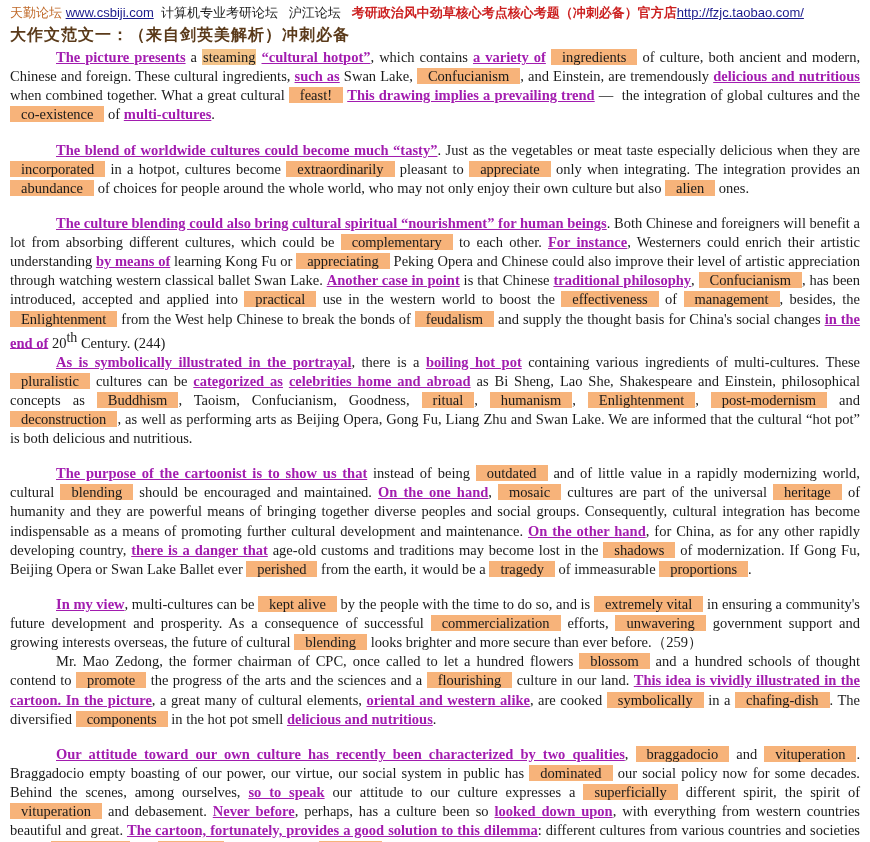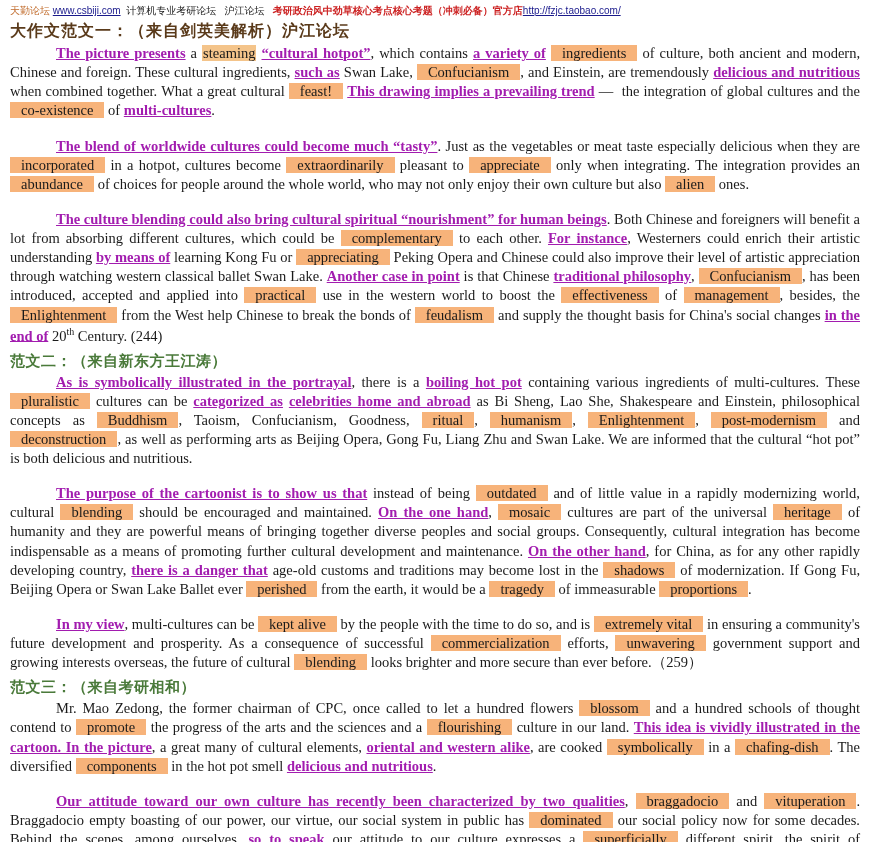--- a/index.html
+++ b/index.html
@@ -9,21 +9,21 @@
     font-family:"Liberation Serif", serif;
     font-size:14.5px;
     color:#1a1a1a;
     overflow:hidden;
   }
   .page{padding:4px 10px 0 10px;box-sizing:border-box;width:870px;}
 
   
   .banner{
     font-family:"Liberation Sans", sans-serif;
-    font-size:10px;
+    font-size:13px;
     white-space:nowrap;
     color:#c06a2a;
     letter-spacing:0px;
     margin-bottom:3px;
   }
   .banner .b1{color:#c06a2a;}
   .banner .b3{color:#1a1a1a;}
   .banner .b4{color:#1a1a1a;}
   .banner .b5{color:#cc2222;font-weight:bold;}
   .banner .b7{color:#1a1a8c;text-decoration:underline;}
@@ -49,56 +49,54 @@
     line-height:1.32;
     text-indent:0;
   }
   p.para + p.para{margin-top:16px;}
   .ind{display:inline-block;width:46px;}
 
   
   .hl{background:#f4c48a;padding:0 1px;}
   .hl-o{background:#f7b37a;padding:0 11px;}
   .u-blue{color:#a21caf;font-weight:bold;text-decoration:underline;}
-  .sup{font-size:10px;vertical-align:super;}
+  .sup{font-size:14px;vertical-align:super;}
 </style>
 </head>
 <body>
 
 <div class="page">
 
   <div class="banner">
     <span class="b1">天勤论坛 <span style="color:#1a1a8c;text-decoration:underline;">www.csbiji.com</span></span>
     <span class="b3">&nbsp;计算机专业考研论坛</span>
     <span class="b4">&nbsp;&nbsp;沪江论坛</span>
     <span class="b5">&nbsp;&nbsp;考研政治风中劲草核心考点核心考题（冲刺必备）官方店</span><span class="b7">http://fzjc.taobao.com/</span>
   </div>
 
-  <h1 class="doc-title">大作文范文一：（来自剑英美解析）沪江论坛</h1>
+  <h1 class="doc-title">大作文范文一：（来自剑英美解析）冲刺必备</h1>
 
   <div>
 
     <p class="para"><span class="ind"></span><span class="u-blue">The picture presents</span> a <span class="hl">steaming</span> <span class="u-blue">“cultural hotpot”</span>, which contains <span class="u-blue">a variety of</span> <span class="hl-o">ingredients</span> of culture, both ancient and modern, Chinese and foreign. These cultural ingredients, <span class="u-blue">such as</span> Swan Lake, <span class="hl-o">Confucianism</span>, and Einstein, are tremendously <span class="u-blue">delicious and nutritious</span> when combined together. What a great cultural <span class="hl-o">feast!</span> <span class="u-blue">This drawing implies a prevailing trend</span> —&nbsp; the integration of global cultures and the <span class="hl-o">co-existence</span> of <span class="u-blue">multi-cultures</span>.</p>
 
     <p class="para"><span class="ind"></span><span class="u-blue">The blend of worldwide cultures could become much “tasty”</span>. Just as the vegetables or meat taste especially delicious when they are <span class="hl-o">incorporated</span> in a hotpot, cultures become <span class="hl-o">extraordinarily</span> pleasant to <span class="hl-o">appreciate</span> only when integrating. The integration provides an <span class="hl-o">abundance</span> of choices for people around the whole world, who may not only enjoy their own culture but also <span class="hl-o">alien</span> ones.</p>
 
     <p class="para"><span class="ind"></span><span class="u-blue">The culture blending could also bring cultural spiritual “nourishment” for human beings</span>. Both Chinese and foreigners will benefit a lot from absorbing different cultures, which could be <span class="hl-o">complementary</span> to each other. <span class="u-blue">For instance</span>, Westerners could enrich their artistic understanding <span class="u-blue">by means of</span> learning Kong Fu or <span class="hl-o">appreciating</span> Peking Opera and Chinese could also improve their level of artistic appreciation through watching western classical ballet Swan Lake. <span class="u-blue">Another case in point</span> is that Chinese <span class="u-blue">traditional philosophy</span>, <span class="hl-o">Confucianism</span>, has been introduced, accepted and applied into <span class="hl-o">practical</span> use in the western world to boost the <span class="hl-o">effectiveness</span> of <span class="hl-o">management</span>, besides, the <span class="hl-o">Enlightenment</span> from the West help Chinese to break the bonds of <span class="hl-o">feudalism</span> and supply the thought basis for China's social changes <span class="u-blue">in the end of</span> 20<span class="sup">th</span> Century. (244)</p>
   </div>
 
   <div>
-    <div class="section-head">范文二：（来自新东方王江涛）</div>
 
     <p class="para"><span class="ind"></span><span class="u-blue">As is symbolically illustrated in the portrayal</span>, there is a <span class="u-blue">boiling hot pot</span> containing various ingredients of multi-cultures. These <span class="hl-o">pluralistic</span> cultures can be <span class="u-blue">categorized as</span> <span class="u-blue">celebrities home and abroad</span> as Bi Sheng, Lao She, Shakespeare and Einstein, philosophical concepts as <span class="hl-o">Buddhism</span>, Taoism, Confucianism, Goodness, <span class="hl-o">ritual</span>, <span class="hl-o">humanism</span>, <span class="hl-o">Enlightenment</span>, <span class="hl-o">post-modernism</span> and <span class="hl-o">deconstruction</span>, as well as performing arts as Beijing Opera, Gong Fu, Liang Zhu and Swan Lake. We are informed that the cultural “hot pot” is both delicious and nutritious.</p>
 
     <p class="para"><span class="ind"></span><span class="u-blue">The purpose of the cartoonist is to show us that</span> instead of being <span class="hl-o">outdated</span> and of little value in a rapidly modernizing world, cultural <span class="hl-o">blending</span> should be encouraged and maintained. <span class="u-blue">On the one hand</span>, <span class="hl-o">mosaic</span> cultures are part of the universal <span class="hl-o">heritage</span> of humanity and they are powerful means of bringing together diverse peoples and social groups. Consequently, cultural integration has become indispensable as a means of promoting further cultural development and maintenance. <span class="u-blue">On the other hand</span>, for China, as for any other rapidly developing country, <span class="u-blue">there is a danger that</span> age-old customs and traditions may become lost in the <span class="hl-o">shadows</span> of modernization. If Gong Fu, Beijing Opera or Swan Lake Ballet ever <span class="hl-o">perished</span> from the earth, it would be a <span class="hl-o">tragedy</span> of immeasurable <span class="hl-o">proportions</span>.</p>
 
     <p class="para"><span class="ind"></span><span class="u-blue">In my view</span>, multi-cultures can be <span class="hl-o">kept alive</span> by the people with the time to do so, and is <span class="hl-o">extremely vital</span> in ensuring a community's future development and prosperity. As a consequence of successful <span class="hl-o">commercialization</span> efforts, <span class="hl-o">unwavering</span> government support and growing interests overseas, the future of cultural <span class="hl-o">blending</span> looks brighter and more secure than ever before.（259）</p>
   </div>
 
   <div>
-    <div class="section-head">范文三：（来自考研相和）</div>
 
     <p class="para"><span class="ind"></span>Mr. Mao Zedong, the former chairman of CPC, once called to let a hundred flowers <span class="hl-o">blossom</span> and a hundred schools of thought contend to <span class="hl-o">promote</span> the progress of the arts and the sciences and a <span class="hl-o">flourishing</span> culture in our land. <span class="u-blue">This idea is vividly illustrated in the cartoon. In the picture</span>, a great many of cultural elements, <span class="u-blue">oriental and western alike</span>, are cooked <span class="hl-o">symbolically</span> in a <span class="hl-o">chafing-dish</span>. The diversified <span class="hl-o">components</span> in the hot pot smell <span class="u-blue">delicious and nutritious</span>.</p>
 
     <p class="para"><span class="ind"></span><span class="u-blue">Our attitude toward our own culture has recently been characterized by two qualities</span>, <span class="hl-o">braggadocio</span> and <span class="hl-o">vituperation</span>. Braggadocio empty boasting of our power, our virtue, our social system in public has <span class="hl-o">dominated</span> our social policy now for some decades. Behind the scenes, among ourselves, <span class="u-blue">so to speak</span> our attitude to our culture expresses a <span class="hl-o">superficially</span> different spirit, the spirit of <span class="hl-o">vituperation</span> and debasement. <span class="u-blue">Never before</span>, perhaps, has a culture been so <span class="u-blue">looked down upon</span>, with everything from western countries beautiful and great. <span class="u-blue">The cartoon, fortunately, provides a good solution to this dilemma</span>: different cultures from various countries and societies can be <span class="hl-o">combined</span> and <span class="hl-o">merged</span> into a beautiful <span class="hl-o">mosaic</span> for the development of the</p>
   </div>
 
 </div>
 
 </body></html>

